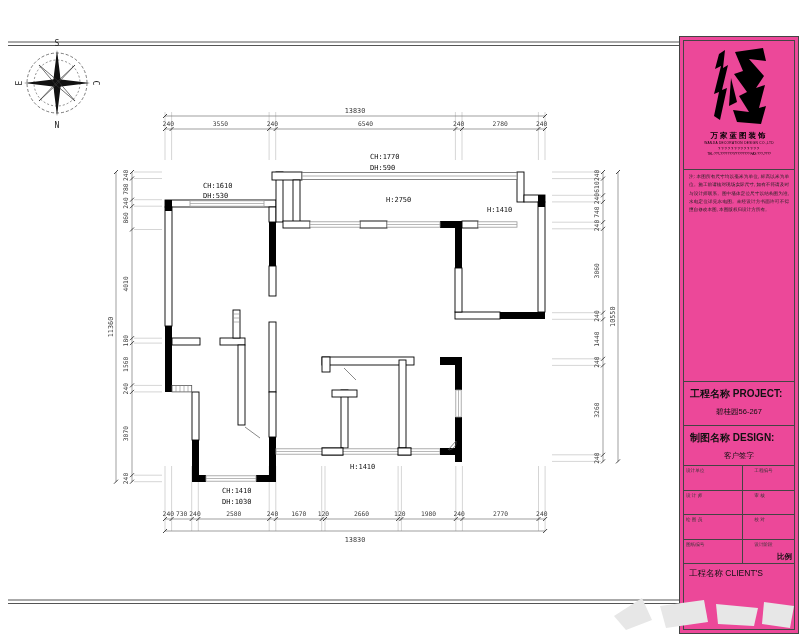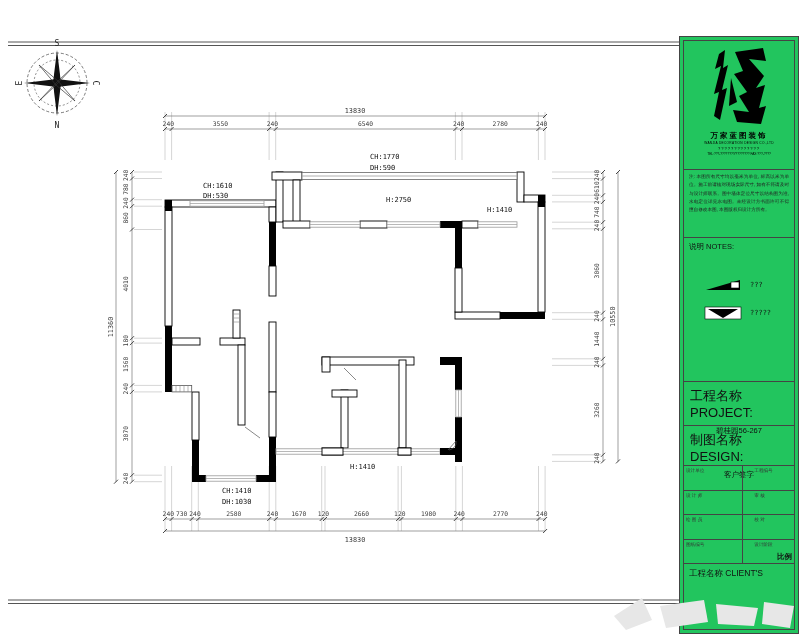--- a/index.html
+++ b/index.html
@@ -6,35 +6,35 @@
   .sheet{position:relative;width:800px;height:640px;background:#fff;overflow:hidden;
          font-family:"Liberation Sans",sans-serif;}
   svg text{user-select:none;}
   .dim{font:6.3px "DejaVu Sans Mono",monospace;fill:#3a3a3a;}
   .dimtot{font:6.8px "DejaVu Sans Mono",monospace;fill:#3a3a3a;}
   .plabel{font:7px "DejaVu Sans Mono",monospace;fill:#111;}
   .ctext{font:8px "DejaVu Sans Mono",monospace;fill:#222;}
 
   
   .panel{position:absolute;left:679px;top:36px;width:118px;height:596px;
-         border:1px solid #444;background:#22c55e;}
+         border:1px solid #444;background:#ec4899;}
   .panel-inner{position:absolute;inset:3px;border:1px solid #444;}
   .pbox{position:absolute;left:0;right:0;border-top:1px solid #444;box-sizing:border-box;}
   .pbox.first{border-top:none;}
   .logo-wrap{text-align:center;}
   .logo-cn{font-size:7.5px;font-weight:bold;letter-spacing:2px;color:#000;margin-top:1px;}
   .logo-en{font-size:3.2px;color:#000;letter-spacing:.3px;}
   .logo-l3{font-size:4px;color:#000;letter-spacing:1px;margin-top:1px;}
   .logo-l4{font-size:3.2px;color:#000;margin-top:1px;}
   .notes-p{font-size:4.6px;line-height:1.8;color:#222;text-align:justify;margin:0;padding:3px 5px;}
   .notes-h{font-size:7.5px;color:#111;padding:4px 5px 0 5px;}
   .legend-item{display:flex;align-items:center;gap:8px;padding:0 0 0 20px;margin-top:26px;}
   .legend-item.second{margin-top:14px;}
   .legend-label{font-size:7px;color:#111;font-family:"DejaVu Sans Mono",monospace;}
-  .field-label{font-size:13px;color:#111;padding:5px 6px 0 6px;}
+  .field-label{font-size:10px;color:#111;padding:5px 6px 0 6px;font-weight:bold;}
   .field-value{font-size:7.5px;color:#111;text-align:center;margin-top:6px;}
   .tbl{display:flex;flex-direction:column;height:100%;}
   .trow{flex:1;display:flex;border-top:1px solid #444;box-sizing:border-box;}
   .trow.first{border-top:none;}
   .tcell{font-size:4.6px;color:#333;padding:2px 2px;box-sizing:border-box;display:flex;align-items:flex-start;}
   .tcell.l{width:53%;}
   .tcell.r{width:47%;border-left:1px solid #444;position:relative;padding-left:11px;}
   .badge{position:absolute;right:2px;bottom:1px;font-size:7.5px;font-weight:bold;color:#111;}
   .client-h{font-size:8.5px;color:#111;padding:4px 5px;border-bottom:0;}
   .wm{position:absolute;left:608px;top:586px;width:192px;height:54px;pointer-events:none;}
@@ -255,37 +255,20 @@
       <div class="logo-cn">万家蓝图装饰</div>
       <div class="logo-en">WANJIA DECORATION DESIGN CO.,LTD</div>
       <div class="logo-l3">?????????????</div>
       <div class="logo-l4">TEL:???-????????/????????   FAX:???-????</div>
     </div>
 
     <div class="pbox" style="top:128px;height:68px;">
       <p class="notes-p">注: 本图所有尺寸均以毫米为单位, 标高以米为单位。施工前请核对现场实际尺寸, 如有不符请及时与设计师联系。图中墙体定位尺寸以结构图为准, 水电定位详见水电图。未经设计方书面许可不得擅自修改本图, 本图版权归设计方所有。</p>
     </div>
 
-    <div class="pbox" style="top:196px;height:144px;">
-      <div class="notes-h">说明  NOTES:</div>
-      <div class="legend-item">
-        <svg width="38" height="14" viewBox="0 0 38 14">
-          <polygon points="2,12 36,12 36,2" fill="#000"></polygon>
-          <rect x="27" y="4" width="8" height="6" fill="#fff" stroke="#000" stroke-width="0.6"></rect>
-        </svg>
-        <span class="legend-label">???</span>
-      </div>
-      <div class="legend-item second">
-        <svg width="38" height="14" viewBox="0 0 38 14">
-          <rect x="1" y="1" width="36" height="12" fill="#fff" stroke="#000" stroke-width="0.6"></rect>
-          <polygon points="4,3 34,3 19,12" fill="#000"></polygon>
-        </svg>
-        <span class="legend-label">?????</span>
-      </div>
-    </div>
 
     <div class="pbox" style="top:340px;height:44px;">
       <div class="field-label">工程名称 PROJECT:</div>
       <div class="field-value">碧桂园56-267</div>
     </div>
 
     <div class="pbox" style="top:384px;height:40px;">
       <div class="field-label">制图名称 DESIGN:</div>
       <div class="field-value">客户签字</div>
     </div>

